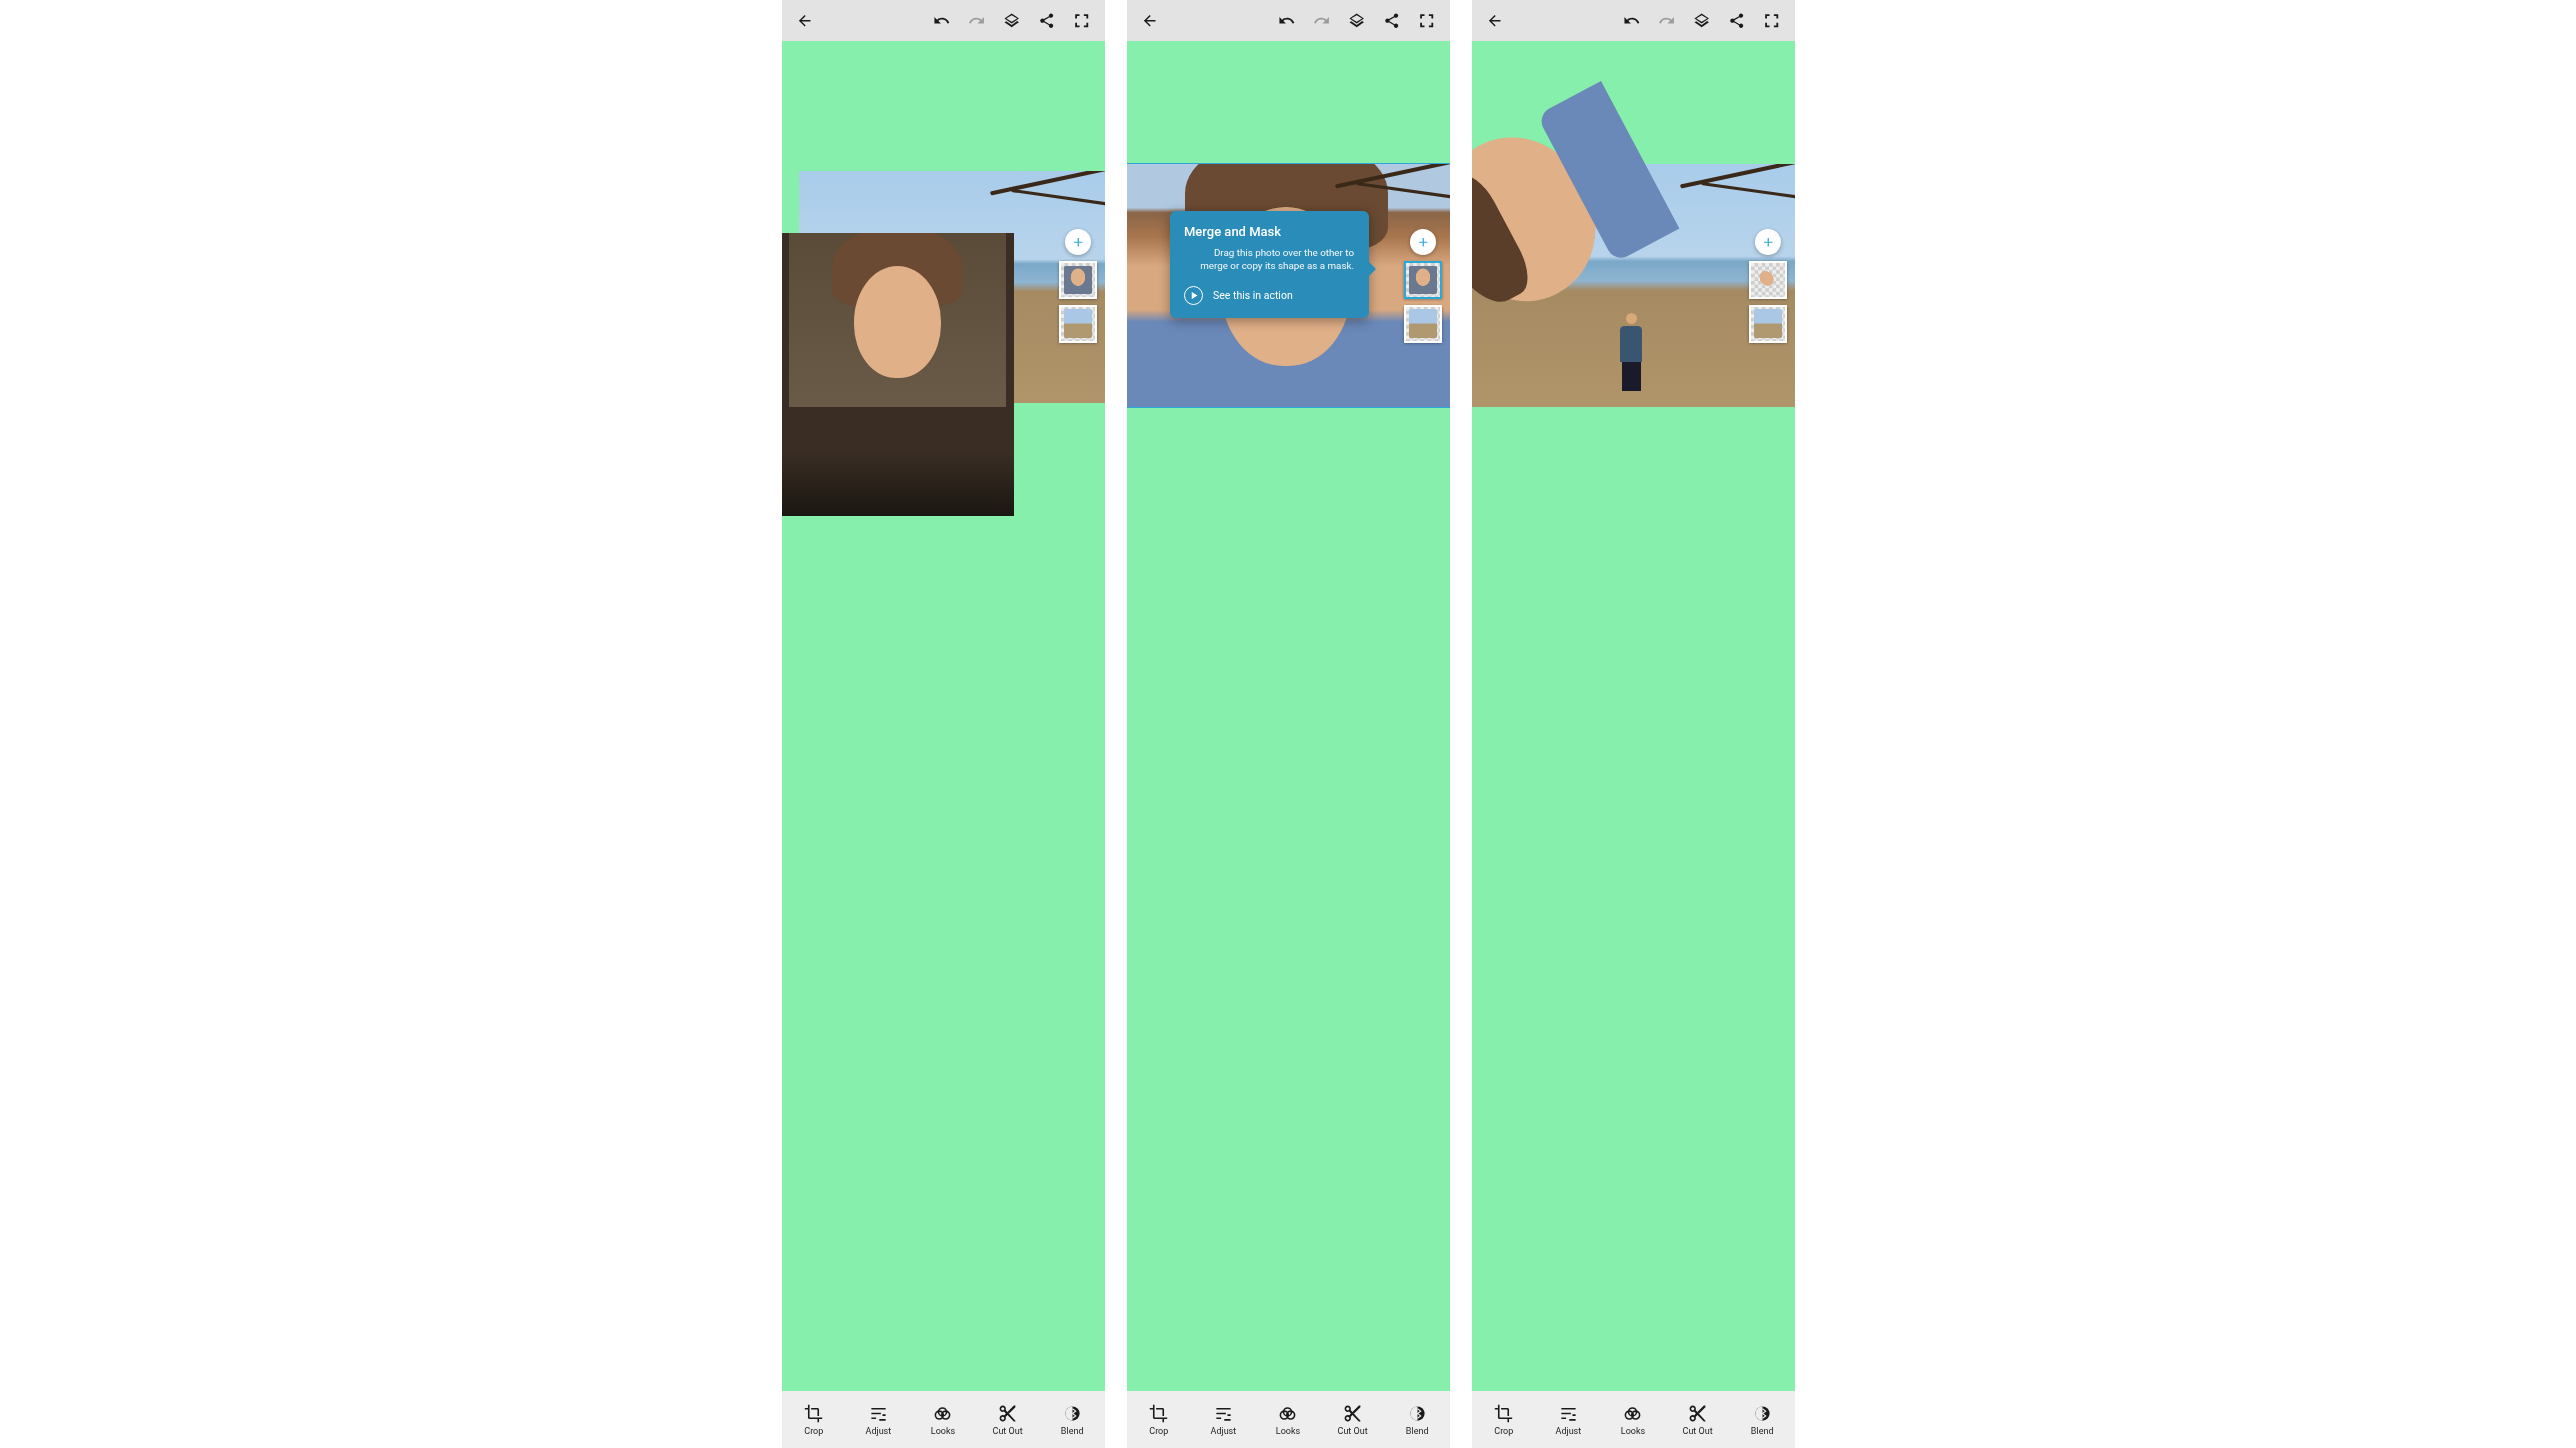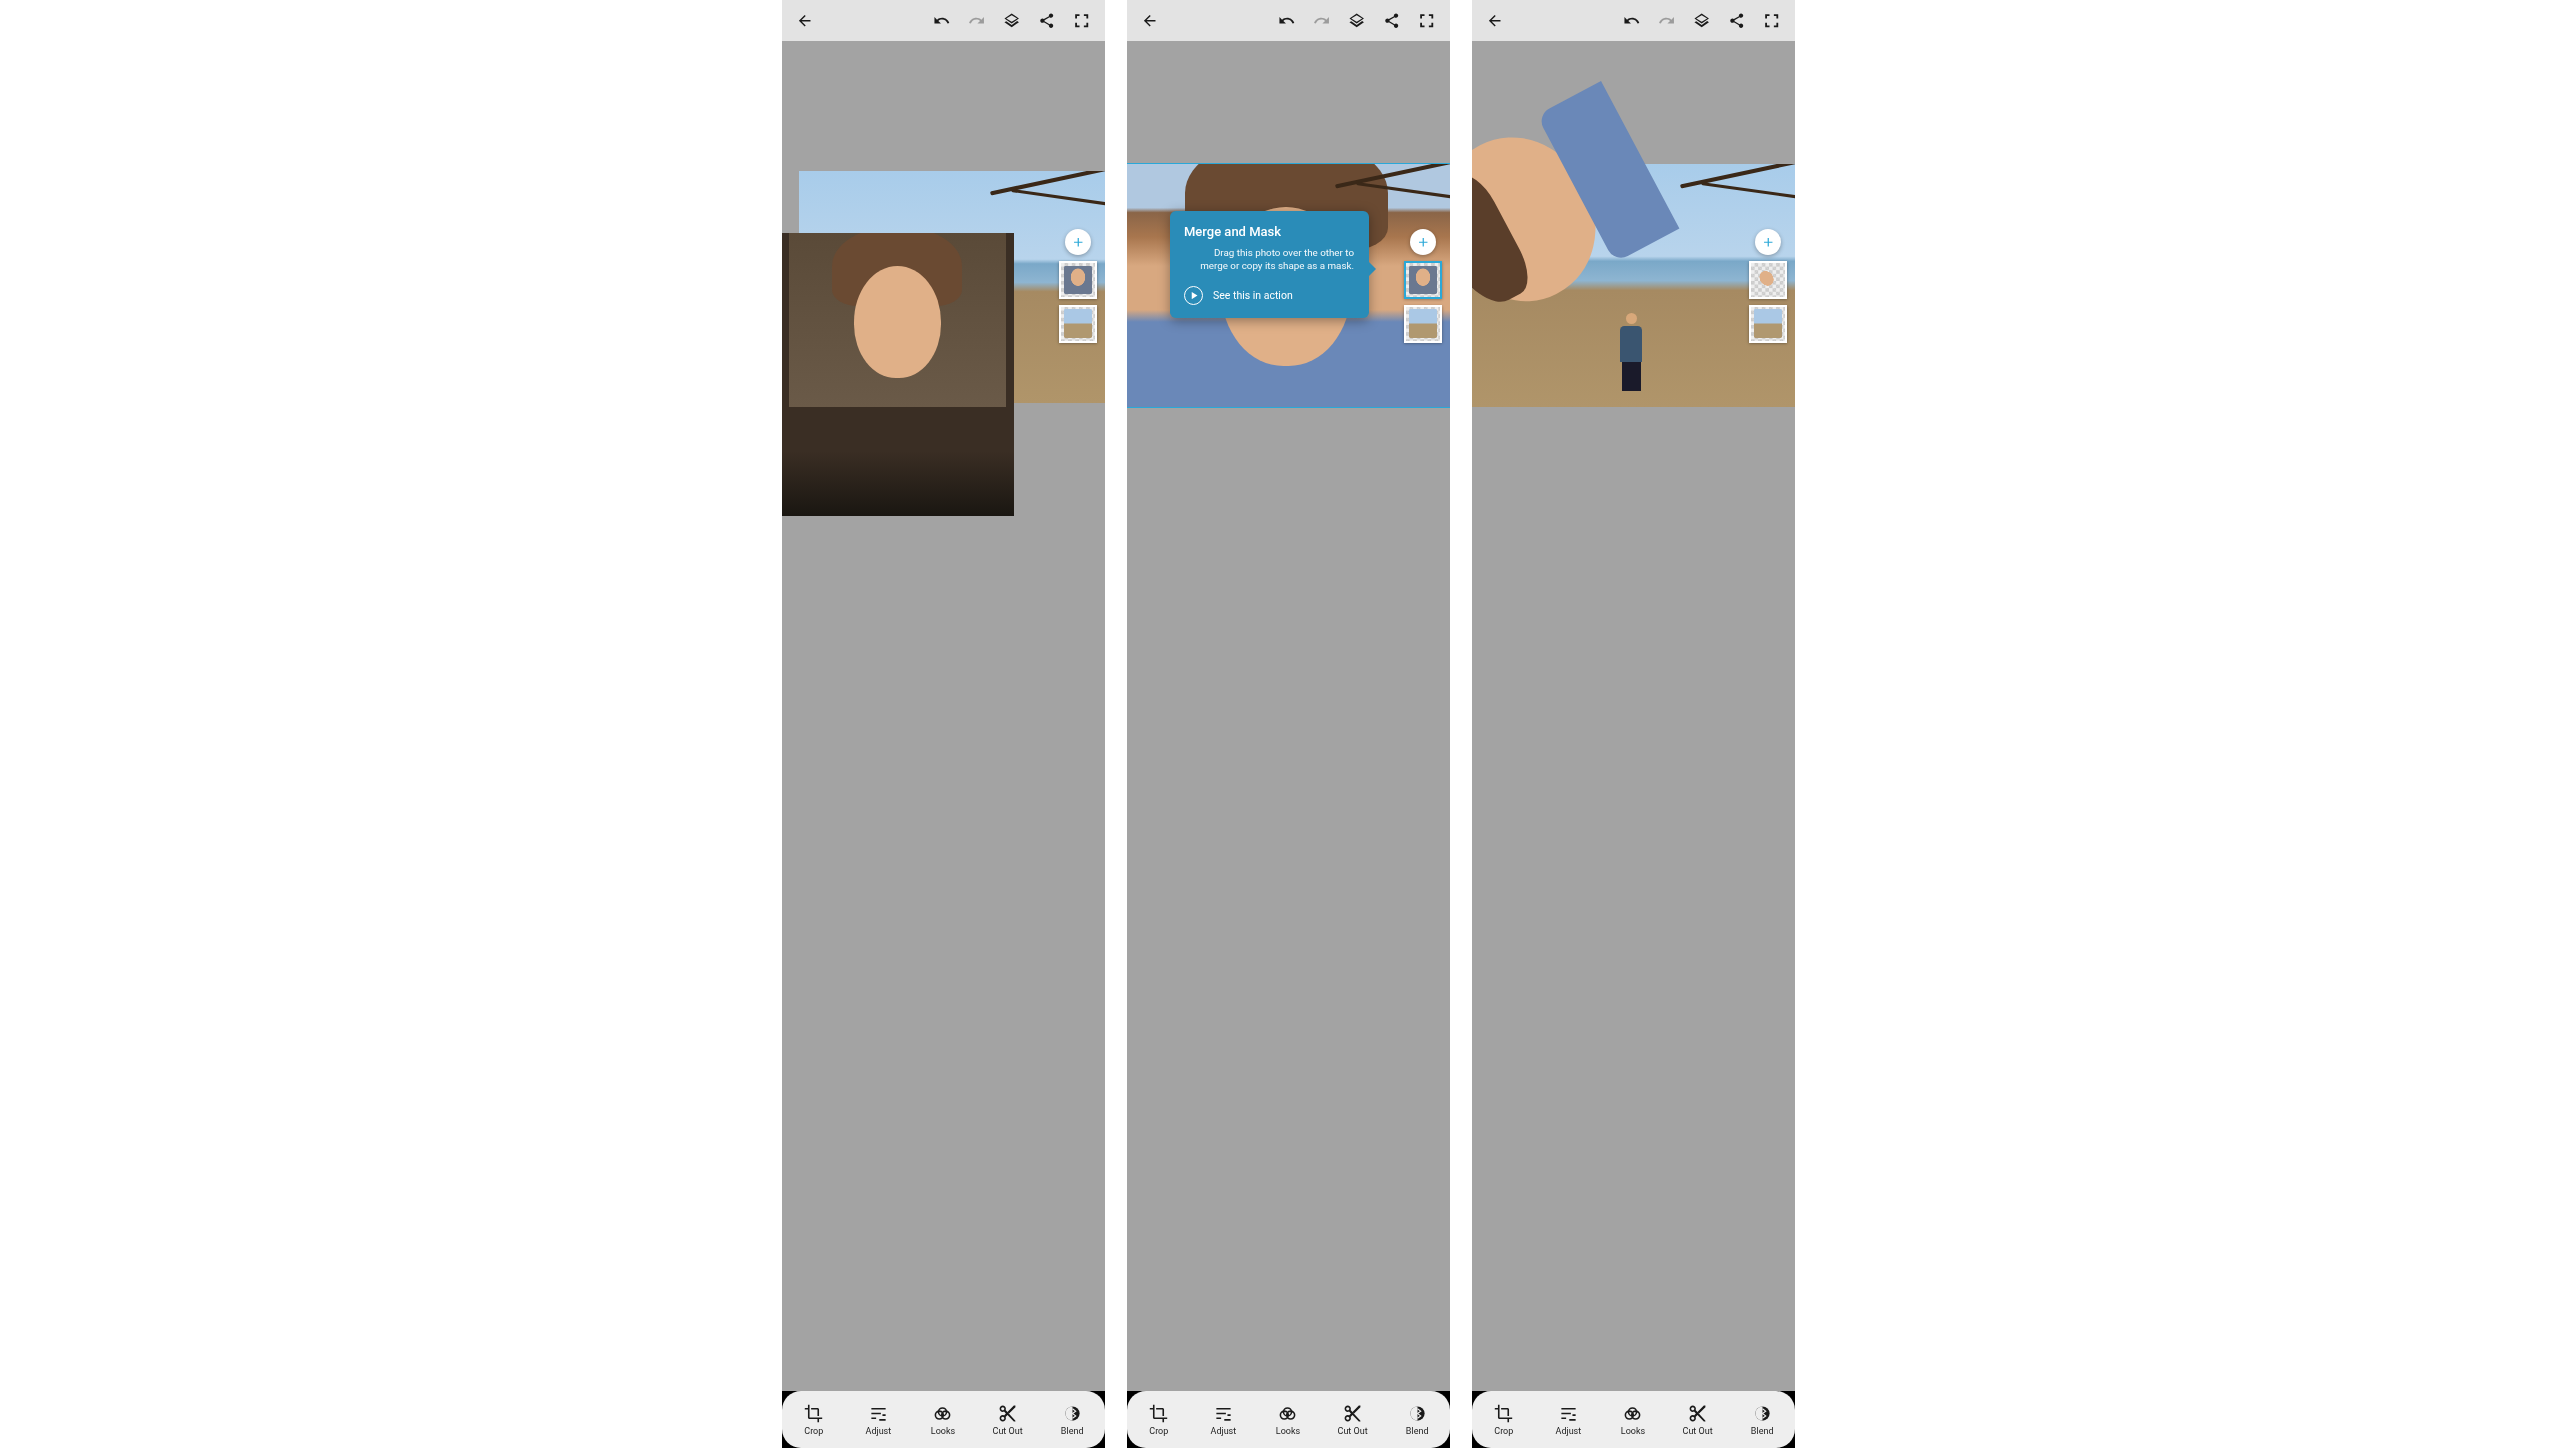--- a/index.html
+++ b/index.html
@@ -29,21 +29,21 @@
   .topbar .spacer { flex: 1; }
   .icon-btn {
     width: 35px; height: 35px;
     display: flex; align-items: center; justify-content: center;
     cursor: pointer;
   }
   .icon-btn svg { width: 17.4px; height: 17.4px; }
   .icon-btn.disabled svg { opacity: 0.35; }
   .canvas-area {
     flex: 1;
-    background: #a3a3a3;
+    background: #86efac;
     position: relative;
     overflow: hidden;
   }
   .main-photo {
     position: absolute;
     left: 17.4px; right: 0;
     top: 130px;
     height: 232px;
     background: linear-gradient(to bottom, #a8ccea 0%, #b8d4ec 38%, #7aa8c8 40%, #8eb5d1 48%, #a68a62 52%, #b0956a 100%);
     overflow: hidden;
@@ -199,21 +199,20 @@
     background: #6a88b8; border-radius: 14.5px 14.5px 0 0;
   }
   
   .bottombar {
     height: 57px;
     background: #eeeeee;
     display: flex;
     justify-content: space-around;
     align-items: center;
     padding: 4.3px 0 2.9px;
-    border-radius: 19px;
   }
   .tool {
     display: flex; flex-direction: column; align-items: center;
     gap: 2.9px; cursor: pointer;
     width: 52px;
   }
   .tool svg { width: 19px; height: 19px; }
   .tool span { font-size: 9px; color: #222; }
 </style>
 </head>

